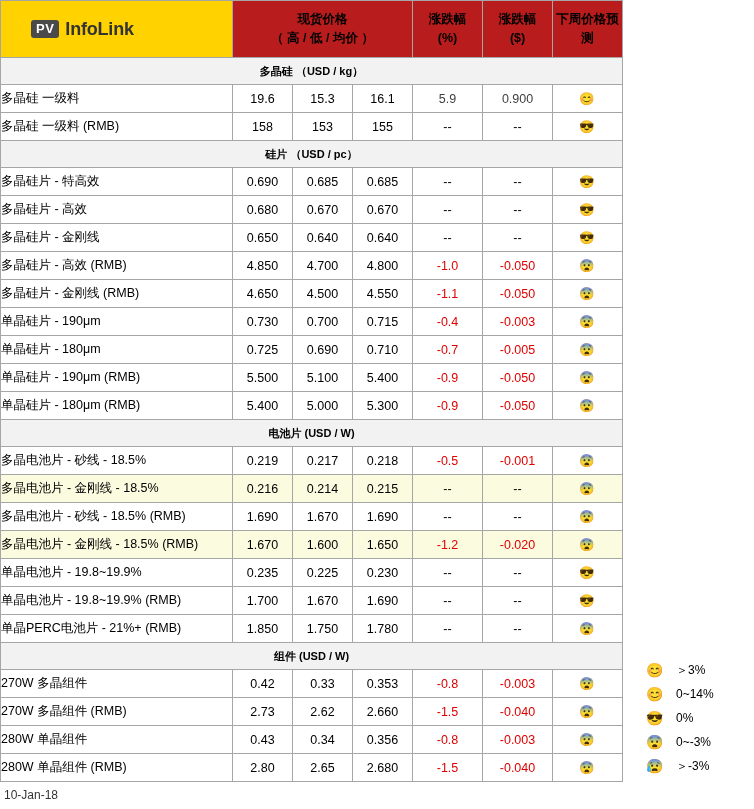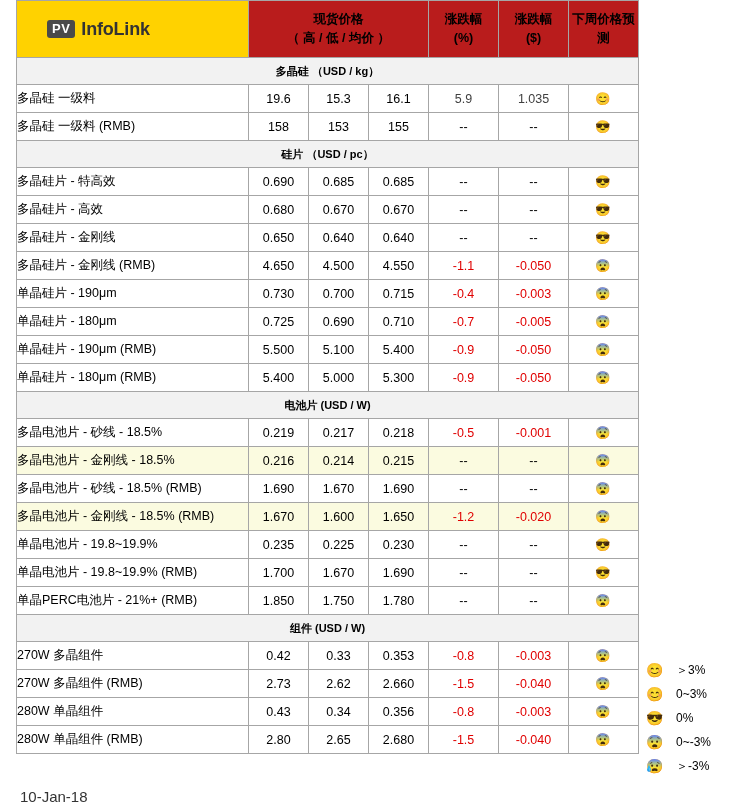--- a/index.html
+++ b/index.html
@@ -11,21 +11,21 @@
     width: 754px;
     height: 809px;
     font-family: "Liberation Sans", sans-serif;
     font-size: 12px;
     color: #000;
     position: relative;
     overflow: hidden;
   }
   #sheet {
     position: absolute;
-    left: 16px;
+    left: 0;
     top: 0;
     width: 622px;
   }
   table.pricetable {
     border-collapse: collapse;
     width: 622px;
     table-layout: fixed;
   }
   table.pricetable td,
   table.pricetable th {
@@ -106,21 +106,21 @@
   }
   .neg { color: #e00000; }
   .pos { color: #404040; }
   .dash { color: #000; }
 
   
   .footer-date {
     position: absolute;
     left: 4px;
     top: 788px;
-    font-size: 15px;
+    font-size: 12px;
     color: #333;
   }
 
   
   #legend {
     position: absolute;
     left: 646px;
     top: 658px;
     width: 108px;
   }
@@ -178,21 +178,21 @@
       </tr>
     <tr class="section">
           <td colspan="7">多晶硅 （USD / kg）</td>
         </tr>
         <tr class="data">
           <td class="label">多晶硅 一级料</td>
           <td class="num">19.6</td>
           <td class="num">15.3</td>
           <td class="num">16.1</td>
           <td class="num pos">5.9</td>
-          <td class="num pos">1.035</td>
+          <td class="num pos">0.900</td>
           <td class="emo">😊</td>
         </tr>
         <tr class="data">
           <td class="label">多晶硅 一级料 (RMB)</td>
           <td class="num">158</td>
           <td class="num">153</td>
           <td class="num">155</td>
           <td class="num dash">--</td>
           <td class="num dash">--</td>
           <td class="emo">😎</td>
@@ -219,20 +219,29 @@
           <td class="emo">😎</td>
         </tr>
         <tr class="data">
           <td class="label">多晶硅片 - 金刚线</td>
           <td class="num">0.650</td>
           <td class="num">0.640</td>
           <td class="num">0.640</td>
           <td class="num dash">--</td>
           <td class="num dash">--</td>
           <td class="emo">😎</td>
+        </tr>
+        <tr class="data">
+          <td class="label">多晶硅片 - 高效 (RMB)</td>
+          <td class="num">4.850</td>
+          <td class="num">4.700</td>
+          <td class="num">4.800</td>
+          <td class="num neg">-1.0</td>
+          <td class="num neg">-0.050</td>
+          <td class="emo">😨</td>
         </tr>
         <tr class="data">
           <td class="label">多晶硅片 - 金刚线 (RMB)</td>
           <td class="num">4.650</td>
           <td class="num">4.500</td>
           <td class="num">4.550</td>
           <td class="num neg">-1.1</td>
           <td class="num neg">-0.050</td>
           <td class="emo">😨</td>
         </tr>
@@ -382,21 +391,21 @@
   <div class="footer-date">10-Jan-18</div>
 </div>
 
 <div id="legend">
     <div class="legend-row">
       <span class="legend-face">😊</span>
       <span class="legend-text">＞3%</span>
     </div>
     <div class="legend-row">
       <span class="legend-face">😊</span>
-      <span class="legend-text">0~3%</span>
+      <span class="legend-text">0~14%</span>
     </div>
     <div class="legend-row">
       <span class="legend-face">😎</span>
       <span class="legend-text">0%</span>
     </div>
     <div class="legend-row">
       <span class="legend-face">😨</span>
       <span class="legend-text">0~-3%</span>
     </div>
     <div class="legend-row">

